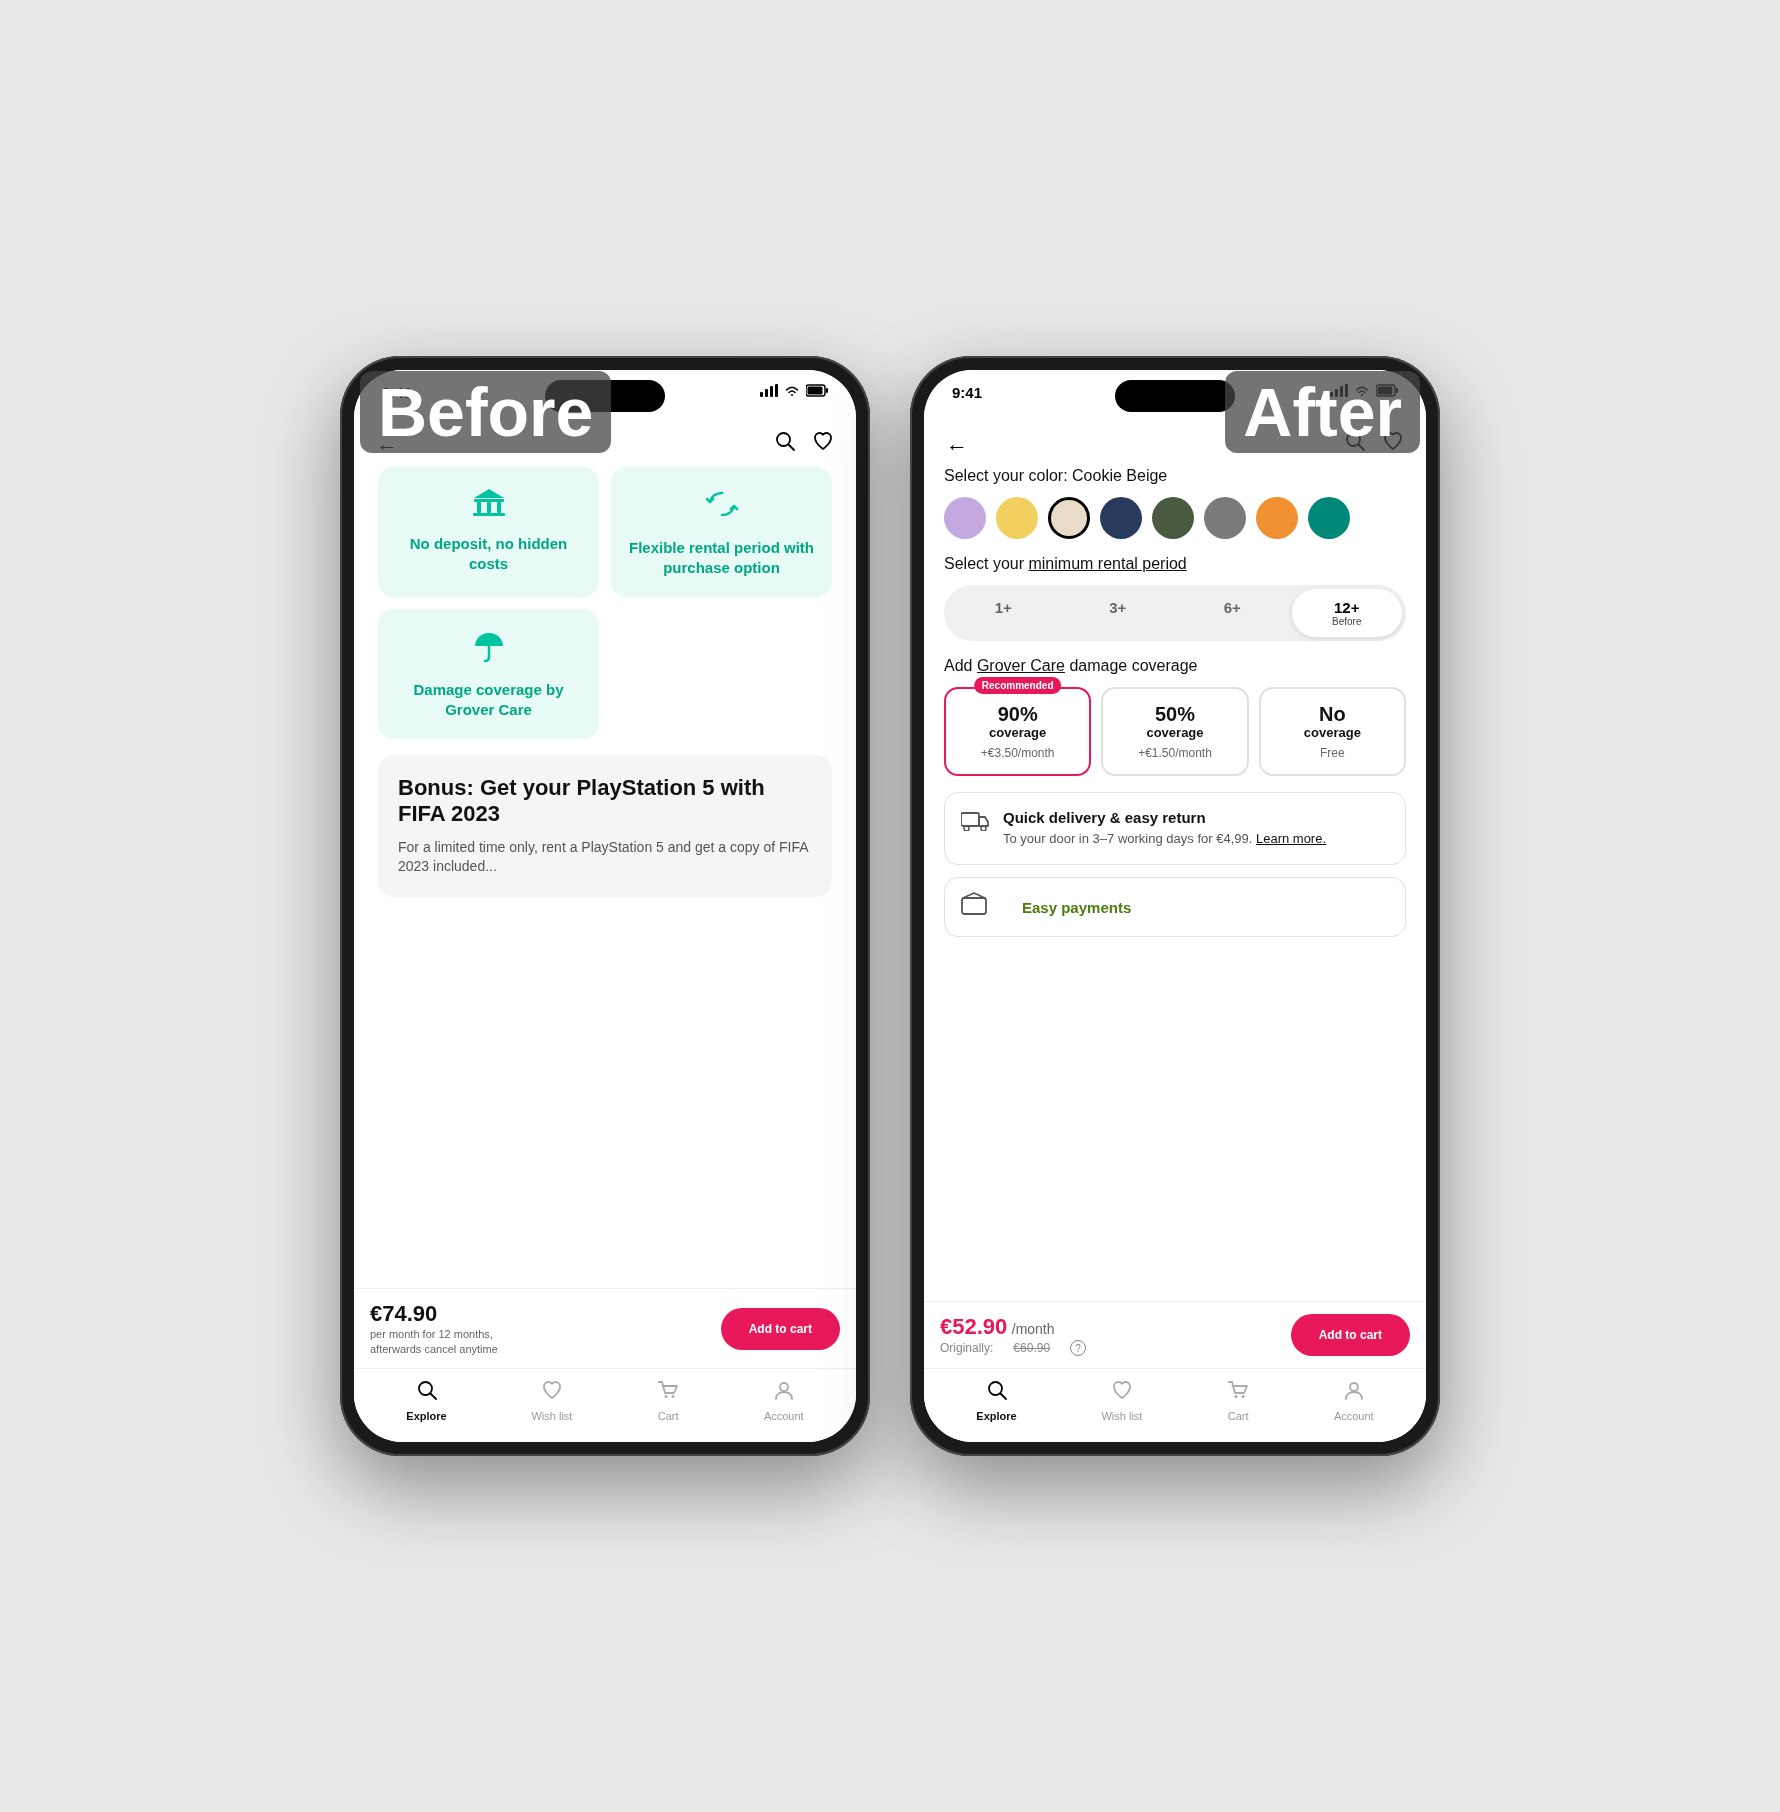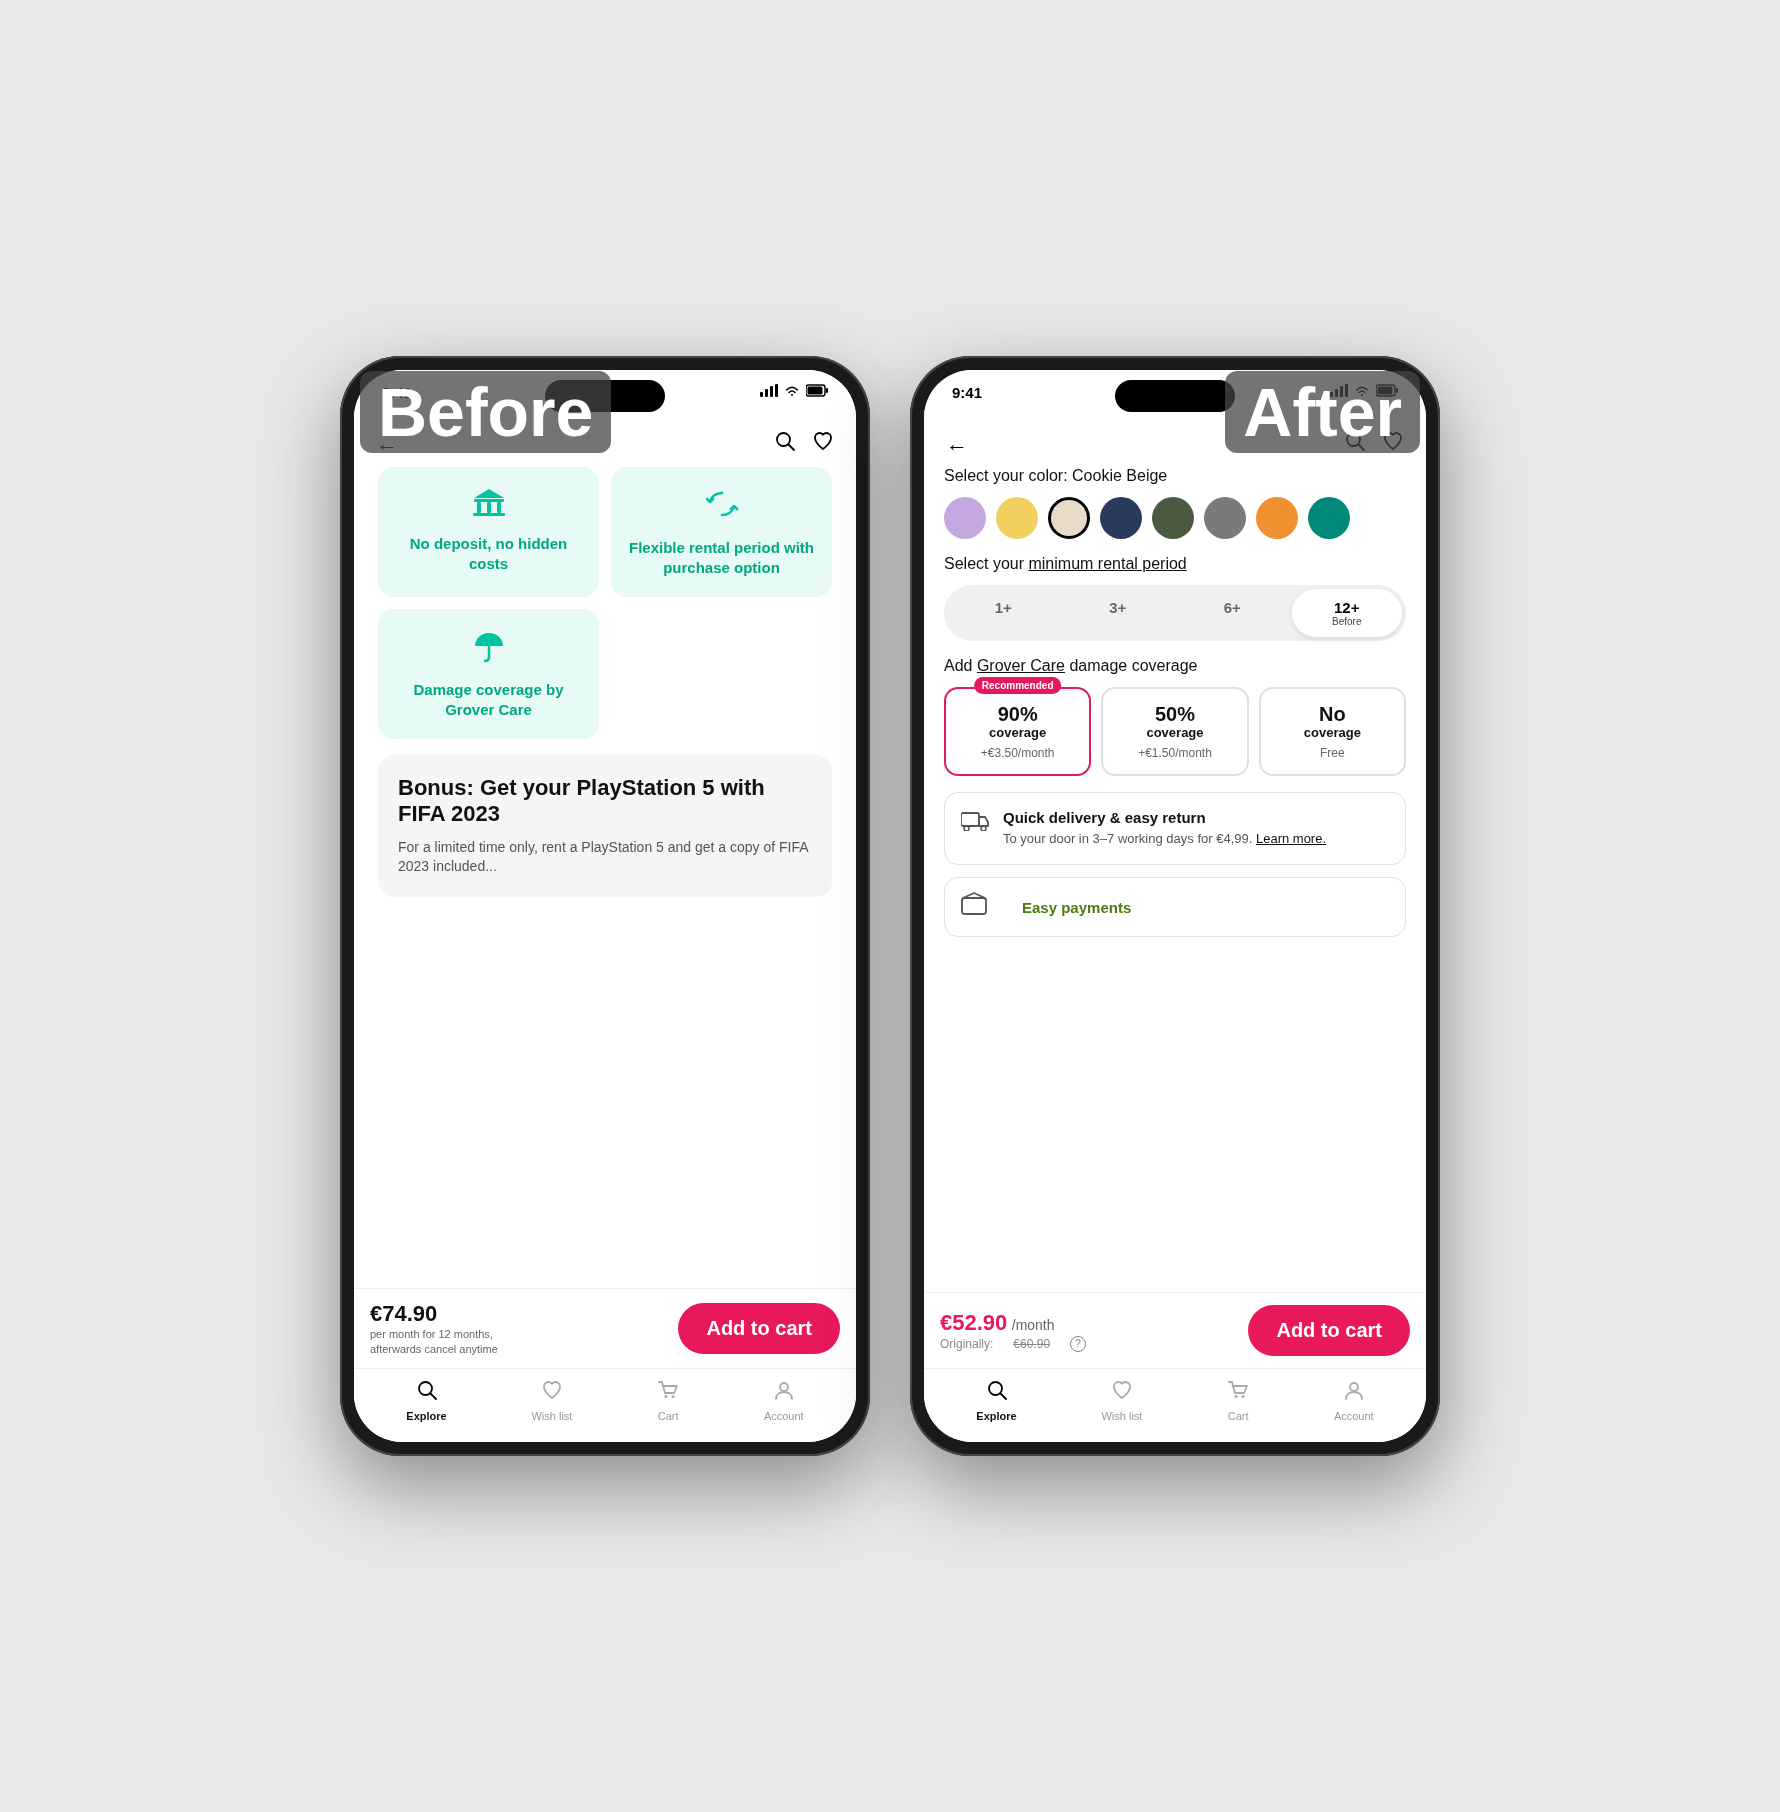--- a/index.html
+++ b/index.html
@@ -246,21 +246,21 @@
       color: #666;
       line-height: 1.3;
     }
 
     .add-cart-btn {
       background: #e8195a;
       color: #fff;
       border: none;
       border-radius: 30px;
       padding: 14px 28px;
-      font-size: 20px;
+      font-size: 12px;
       font-weight: 700;
       cursor: pointer;
     }
 
     
     .after-content {
       flex: 1;
       overflow-y: auto;
       padding: 0 20px;
       scrollbar-width: none;

